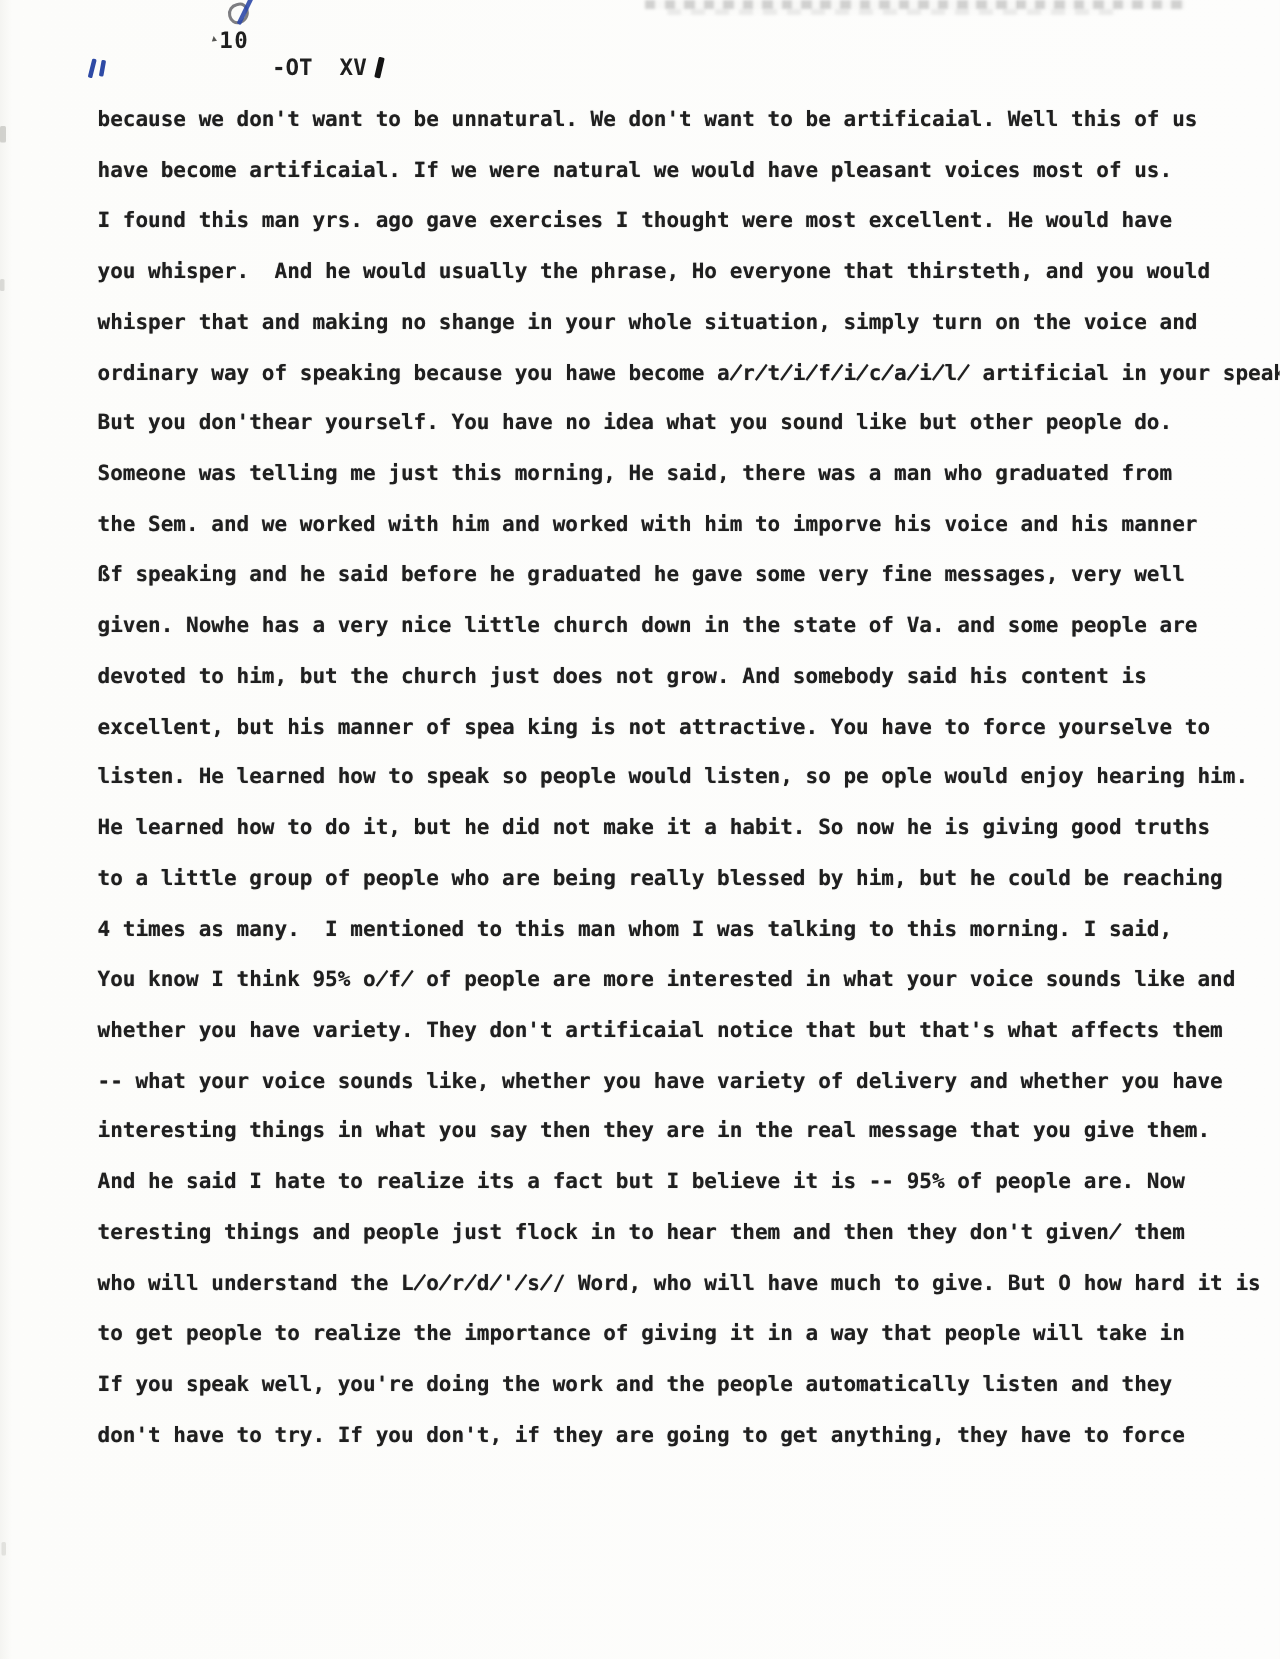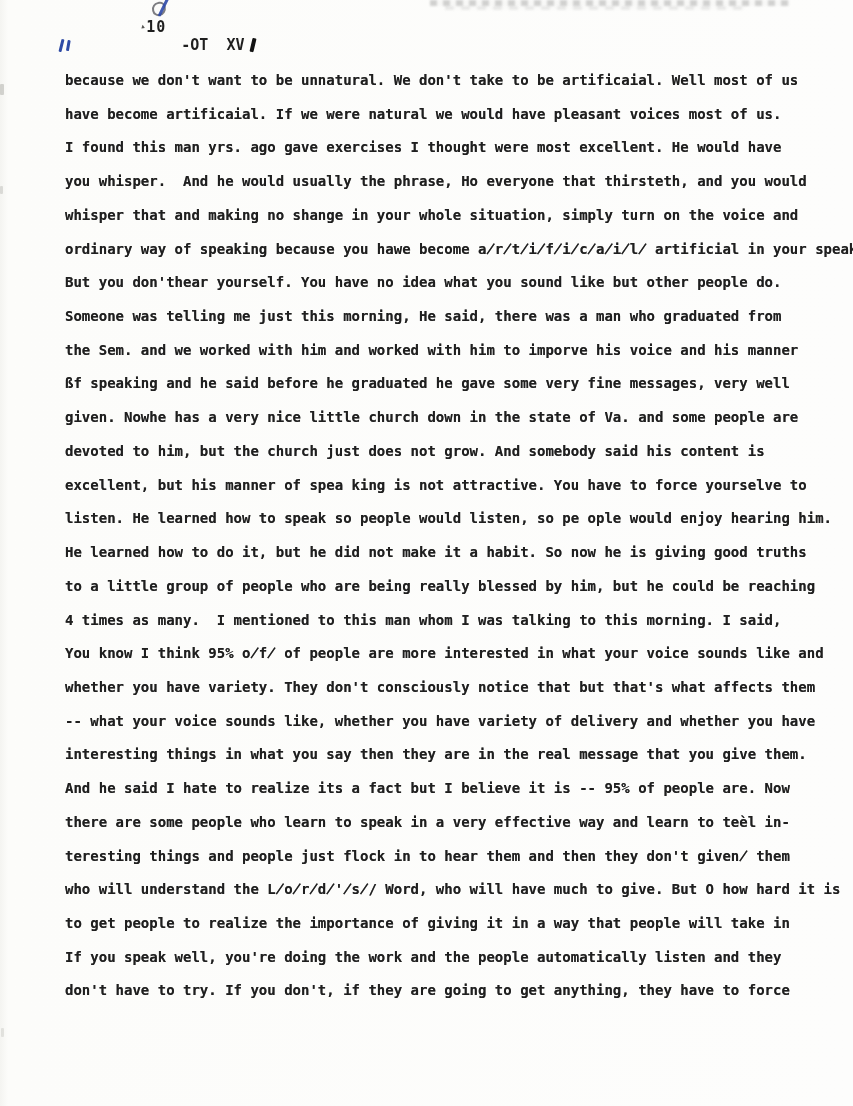--- a/index.html
+++ b/index.html
@@ -142,43 +142,42 @@
       <span>10</span>
       <i class="dark-scribble"></i>
       <i class="blue-slash"></i>
     </span>
     <span class="caret-mark">▴</span>
     <span class="title">-OT  XV</span>
     <i class="black-stroke"></i>
   </div>
 
   <div class="text">
-      <div class="line">because we don't want to be unnatural. We don't take to be artificaial. Well most of us</div>
+      <div class="line">because we don't want to be unnatural. We don't want to be artificaial. Well this of us</div>
       <div class="line">have become artificaial. If we were natural we would have pleasant voices most of us.</div>
       <div class="line">I found this man yrs. ago gave exercises I thought were most excellent. He would have</div>
       <div class="line">you whisper.  And he would usually the phrase, Ho everyone that thirsteth, and you would</div>
       <div class="line">whisper that and making no shange in your whole situation, simply turn on the voice and</div>
       <div class="line">ordinary way of speaking because you hawe become a̸r̸t̸i̸f̸i̸c̸a̸i̸l̸ artificial in your speaking.</div>
       <div class="line">But you don'thear yourself. You have no idea what you sound like but other people do.</div>
       <div class="line">Someone was telling me just this morning, He said, there was a man who graduated from</div>
       <div class="line">the Sem. and we worked with him and worked with him to imporve his voice and his manner</div>
       <div class="line">ßf speaking and he said before he graduated he gave some very fine messages, very well</div>
       <div class="line">given. Nowhe has a very nice little church down in the state of Va. and some people are</div>
       <div class="line">devoted to him, but the church just does not grow. And somebody said his content is</div>
       <div class="line">excellent, but his manner of spea king is not attractive. You have to force yourselve to</div>
       <div class="line">listen. He learned how to speak so people would listen, so pe ople would enjoy hearing him.</div>
       <div class="line">He learned how to do it, but he did not make it a habit. So now he is giving good truths</div>
       <div class="line">to a little group of people who are being really blessed by him, but he could be reaching</div>
       <div class="line">4 times as many.  I mentioned to this man whom I was talking to this morning. I said,</div>
       <div class="line">You know I think 95% o̸f̸ of people are more interested in what your voice sounds like and</div>
-      <div class="line">whether you have variety. They don't consciously notice that but that's what affects them</div>
+      <div class="line">whether you have variety. They don't artificaial notice that but that's what affects them</div>
       <div class="line">-- what your voice sounds like, whether you have variety of delivery and whether you have</div>
       <div class="line">interesting things in what you say then they are in the real message that you give them.</div>
       <div class="line">And he said I hate to realize its a fact but I believe it is -- 95% of people are. Now</div>
-      <div class="line">there are some people who learn to speak in a very effective way and learn to teèl in-</div>
       <div class="line">teresting things and people just flock in to hear them and then they don't given̸ them</div>
       <div class="line">who will understand the L̸o̸r̸d̸'̸s̸/ Word, who will have much to give. But O how hard it is</div>
       <div class="line">to get people to realize the importance of giving it in a way that people will take in</div>
       <div class="line">If you speak well, you're doing the work and the people automatically listen and they</div>
       <div class="line">don't have to try. If you don't, if they are going to get anything, they have to force</div>
     </div>
 
 </div>
 
 </body></html>

